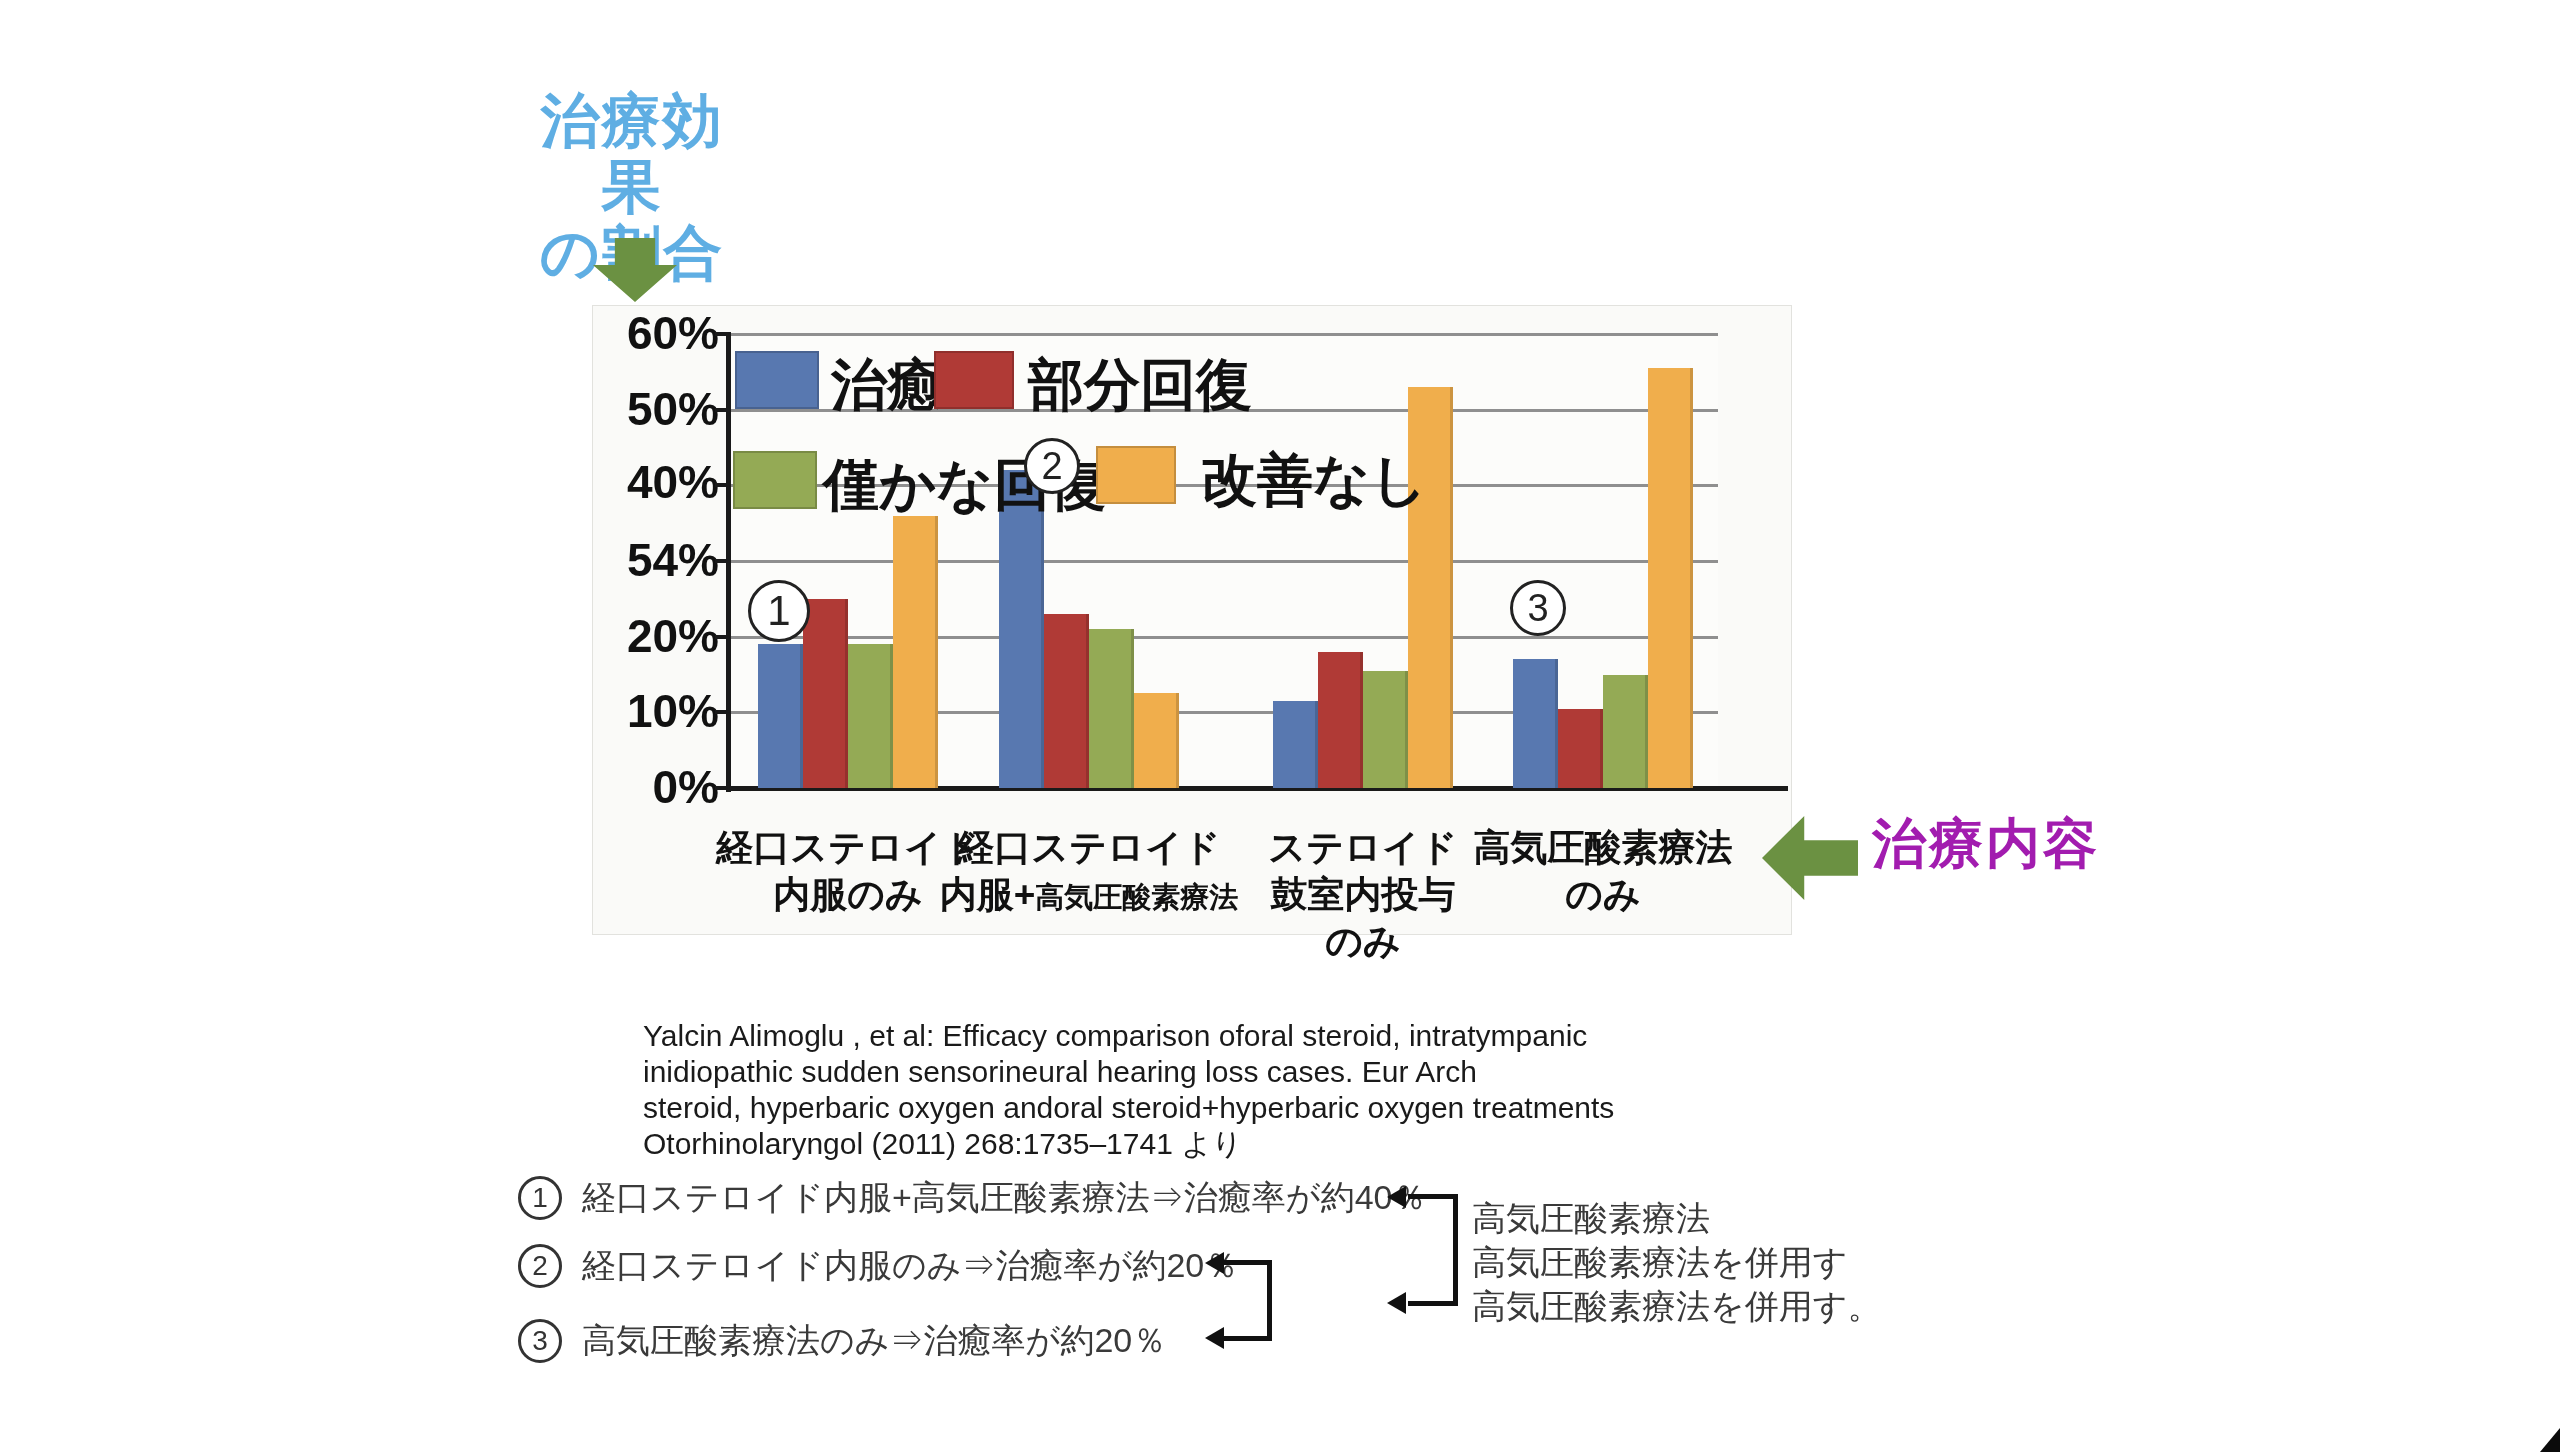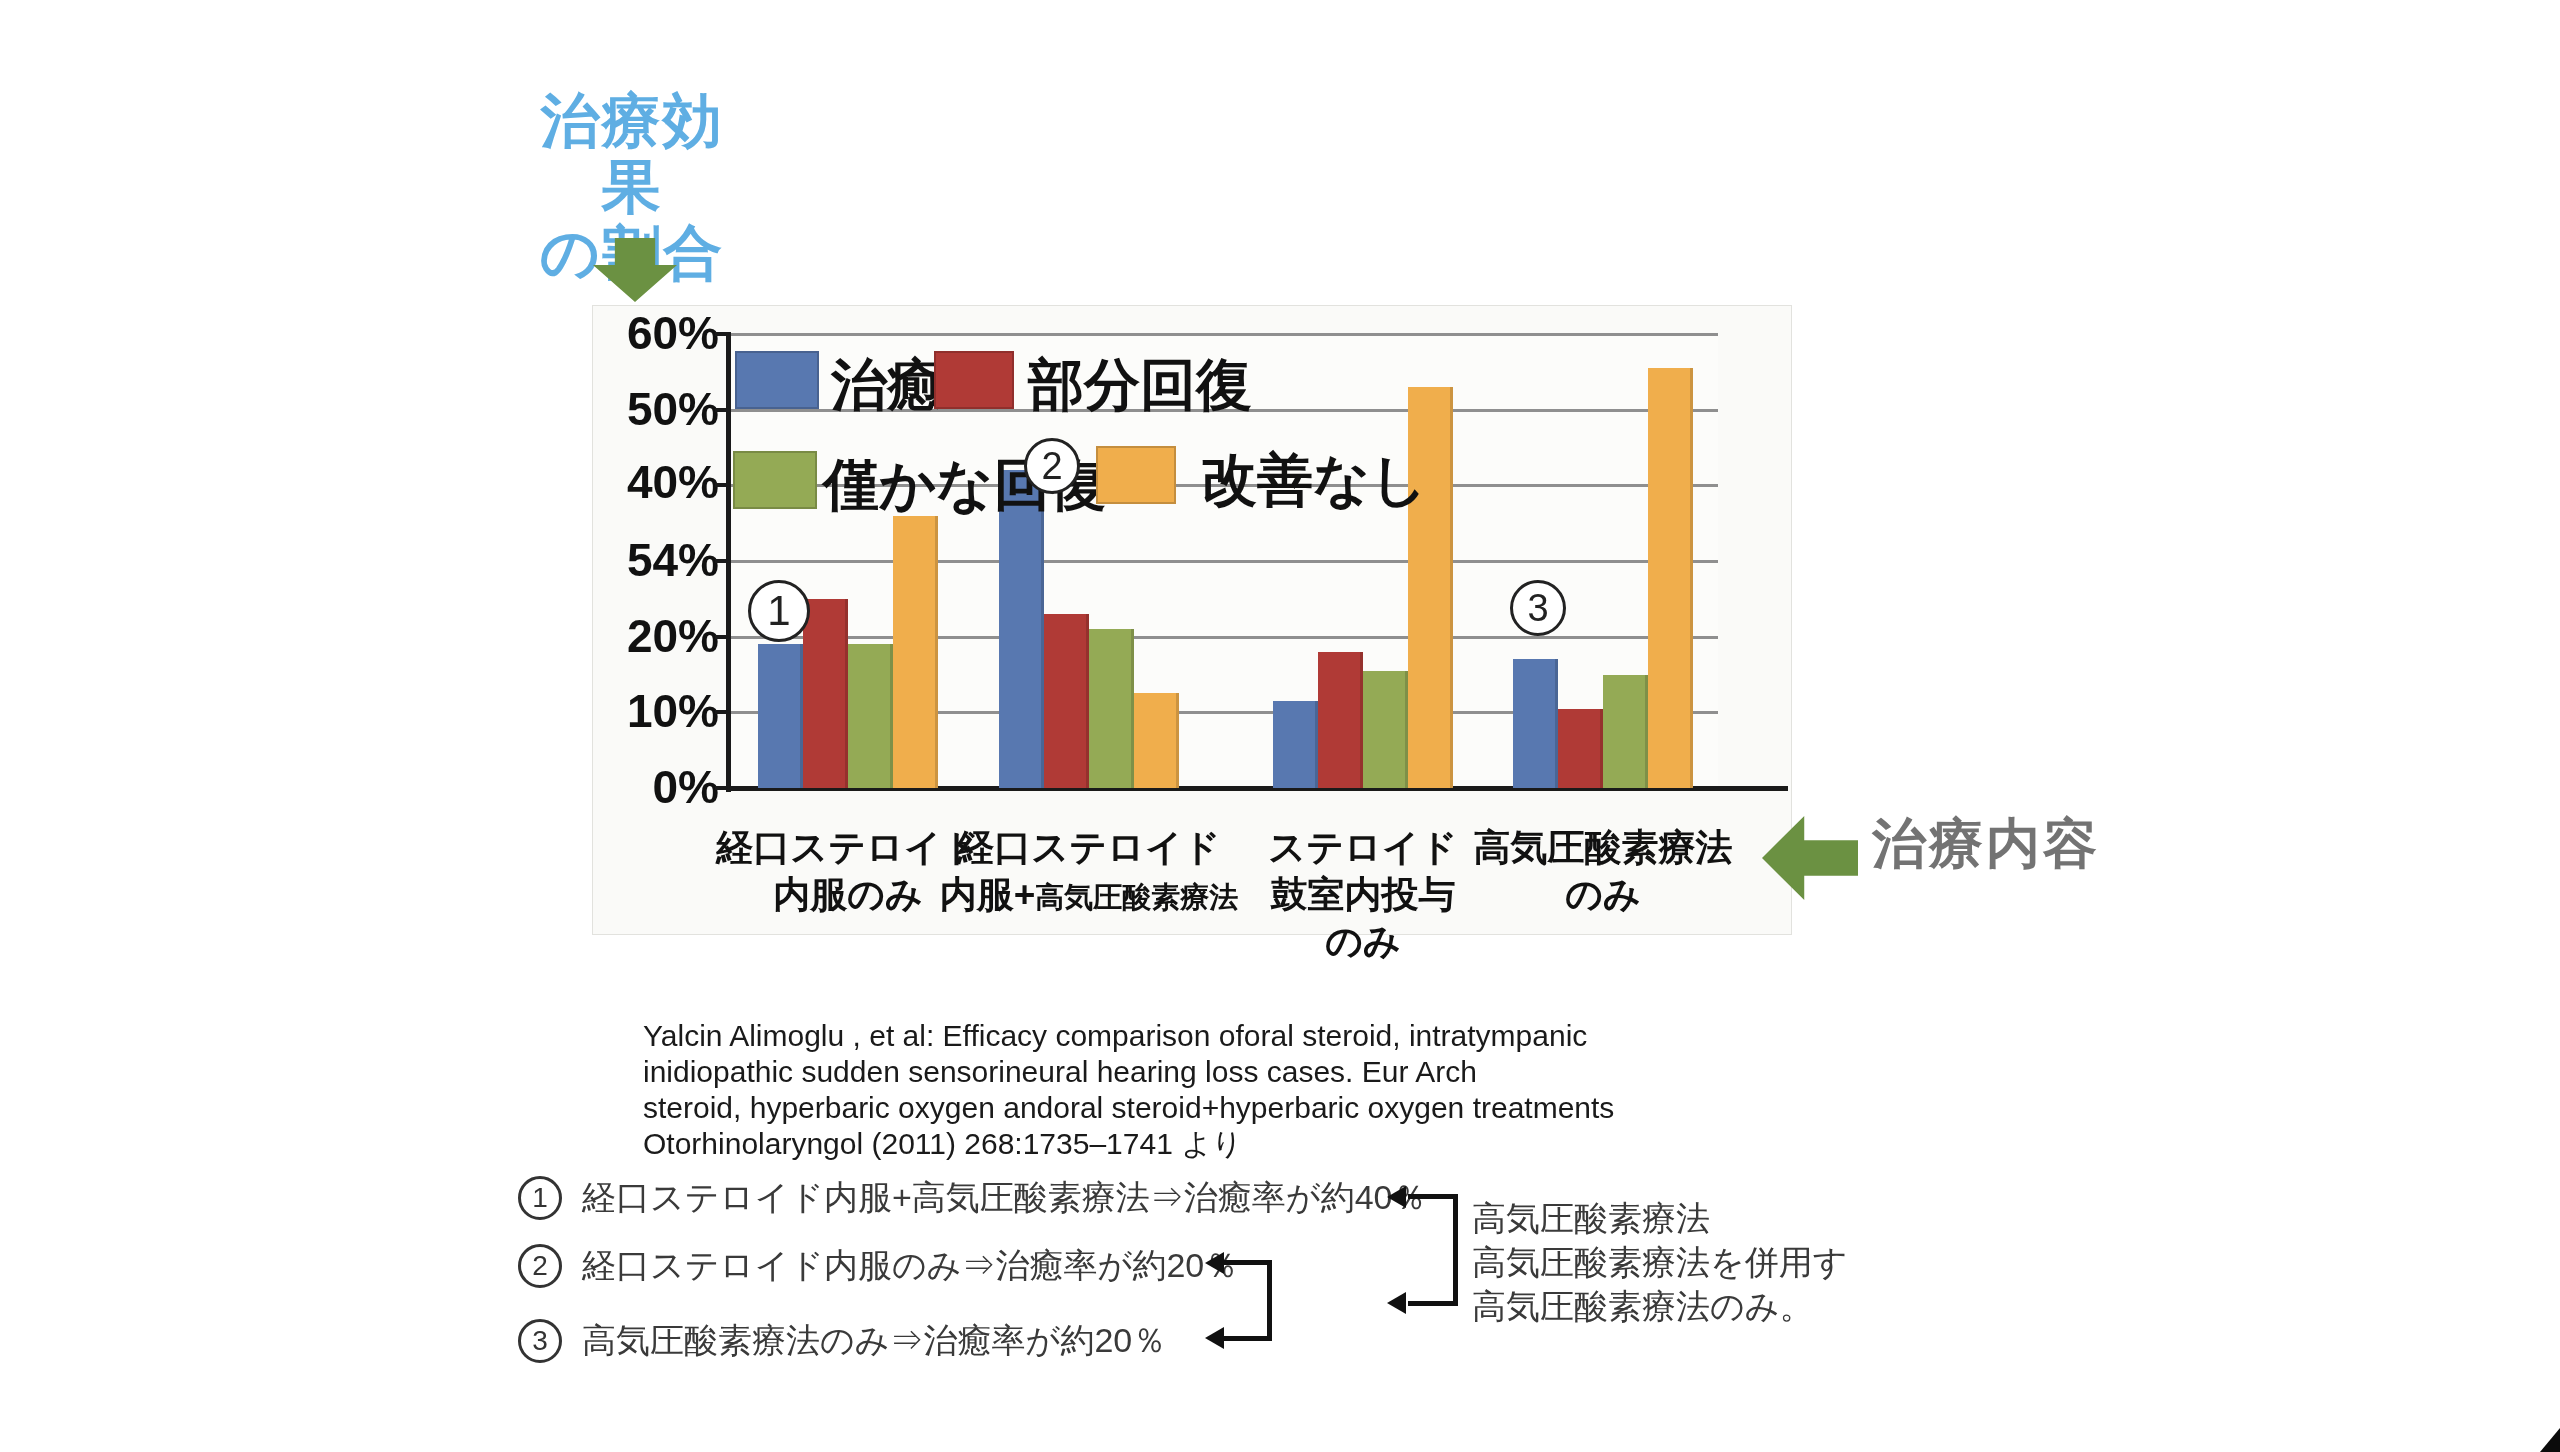--- a/index.html
+++ b/index.html
@@ -7,21 +7,21 @@
           font-family:"Liberation Sans",sans-serif;}
   .abs{position:absolute;}
 
   
   .main-title{left:512px;top:88px;width:240px;text-align:center;font-size:59px;font-weight:bold;
               line-height:66px;color:#5FAEE3;letter-spacing:2px;}
   .down-arrow{left:593px;top:238px;width:84px;height:64px;background:#6B9142;
               clip-path:polygon(26% 0,74% 0,74% 42%,100% 42%,50% 100%,0 42%,26% 42%);}
   .left-arrow{left:1762px;top:816px;width:96px;height:84px;background:#6B9142;
               clip-path:polygon(0 50%,44% 0,44% 29%,100% 29%,100% 71%,44% 71%,44% 100%);}
-  .right-label{left:1872px;top:808px;font-size:54px;font-weight:bold;color:#737373;letter-spacing:3px;}
+  .right-label{left:1872px;top:808px;font-size:54px;font-weight:bold;color:#a21caf;letter-spacing:3px;}
 
   
   #chart{left:592px;top:305px;width:1198px;height:628px;background:#FAFAF8;border:1px solid #E2E2DE;}
   #plot{position:absolute;left:138px;top:28px;width:987px;height:454px;background:#FCFCFA;}
   .gridline{position:absolute;left:0;width:987px;height:3px;background:#8F8F8F;z-index:1;}
   .ytick-mark{position:absolute;width:16px;height:4px;background:#1a1a1a;z-index:2;}
   .yaxis-line{position:absolute;left:133px;top:26px;width:5px;height:460px;background:#1a1a1a;}
   .xaxis-line{position:absolute;left:133px;top:480px;width:1062px;height:5px;background:#1a1a1a;}
   .ylabel{position:absolute;left:0;width:126px;text-align:right;font-size:46px;font-weight:bold;color:#111;}
   .bar{position:absolute;bottom:0;width:45px;z-index:2;box-shadow:inset -3px 0 0 rgba(0,0,0,.15);}
@@ -169,17 +169,17 @@
   <span class="arrowhead" style="left:1205px;top:1252px;"></span>
   <span class="arrowhead" style="left:1205px;top:1327px;"></span>
 
   <div class="bracket" style="left:1408px;top:1194px;width:50px;height:112px;"></div>
   <span class="arrowhead" style="left:1387px;top:1186px;"></span>
   <span class="arrowhead" style="left:1387px;top:1292px;"></span>
 
   <div class="abs side-note">
     <div>高気圧酸素療法</div>
     <div>高気圧酸素療法を併用す</div>
-    <div>高気圧酸素療法のみ。</div>
+    <div>高気圧酸素療法を併用す。</div>
   </div>
 
   <div class="abs corner-tri"></div>
 </div>
 
 </body></html>

